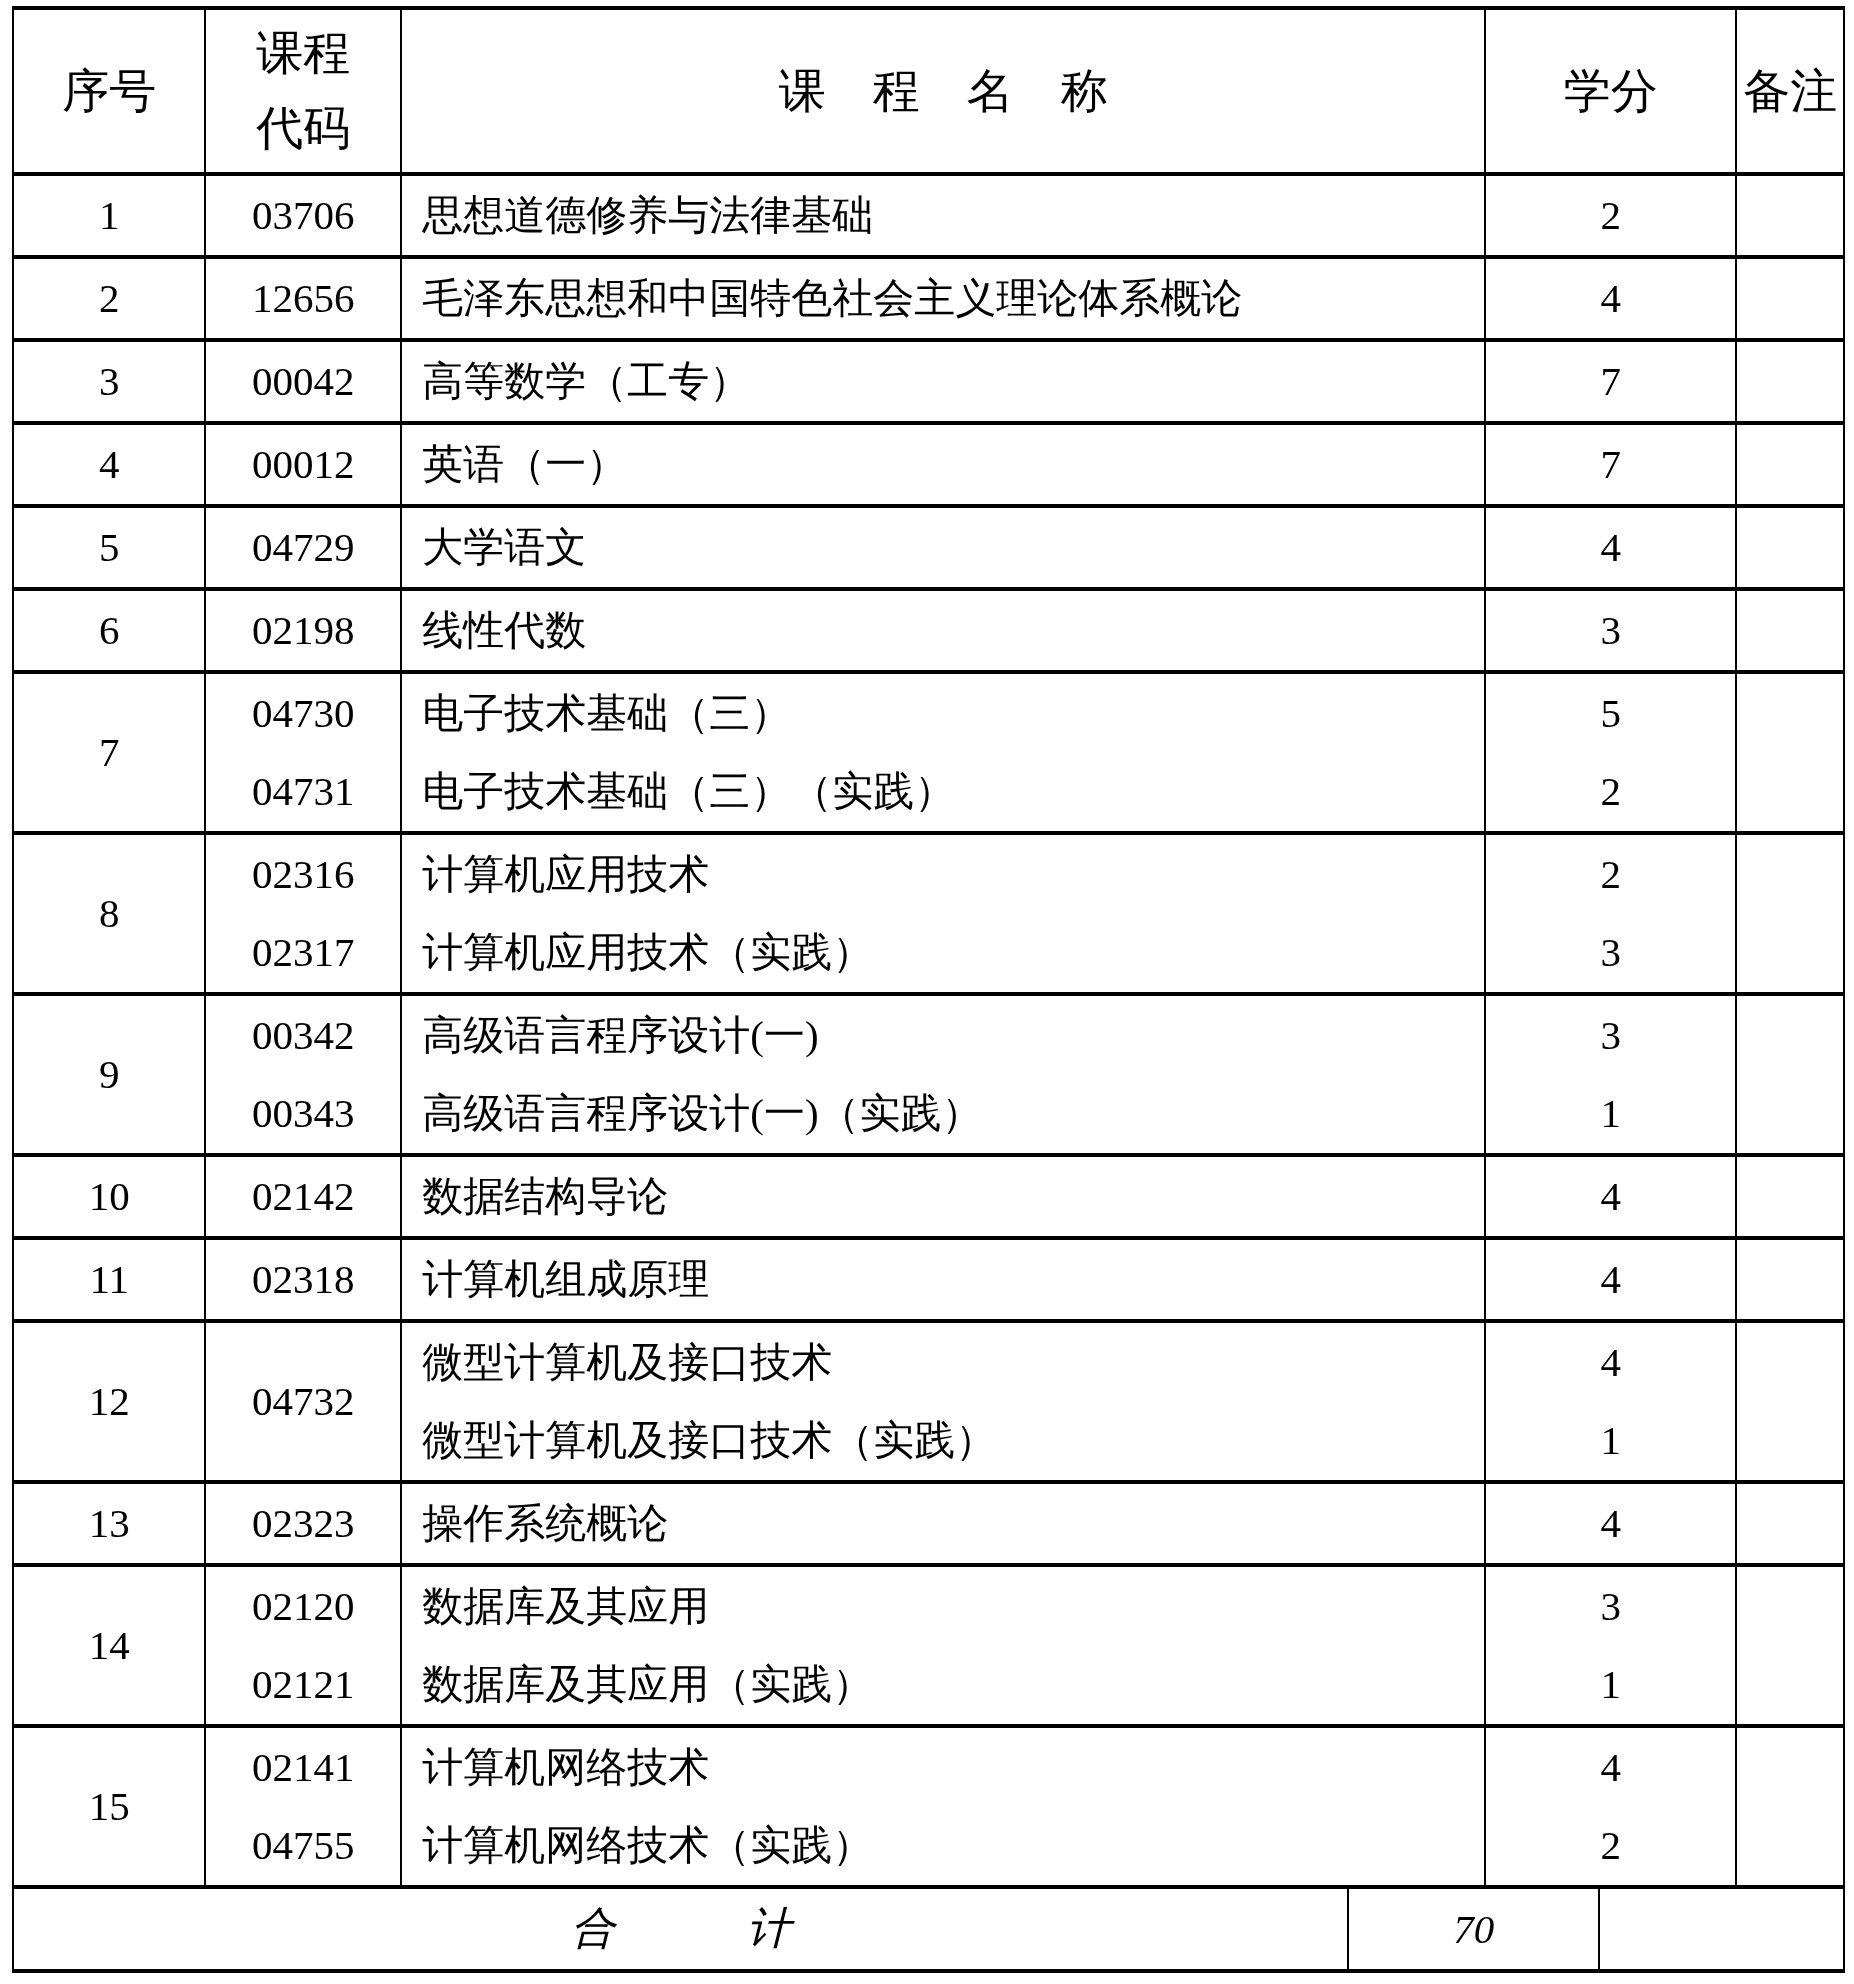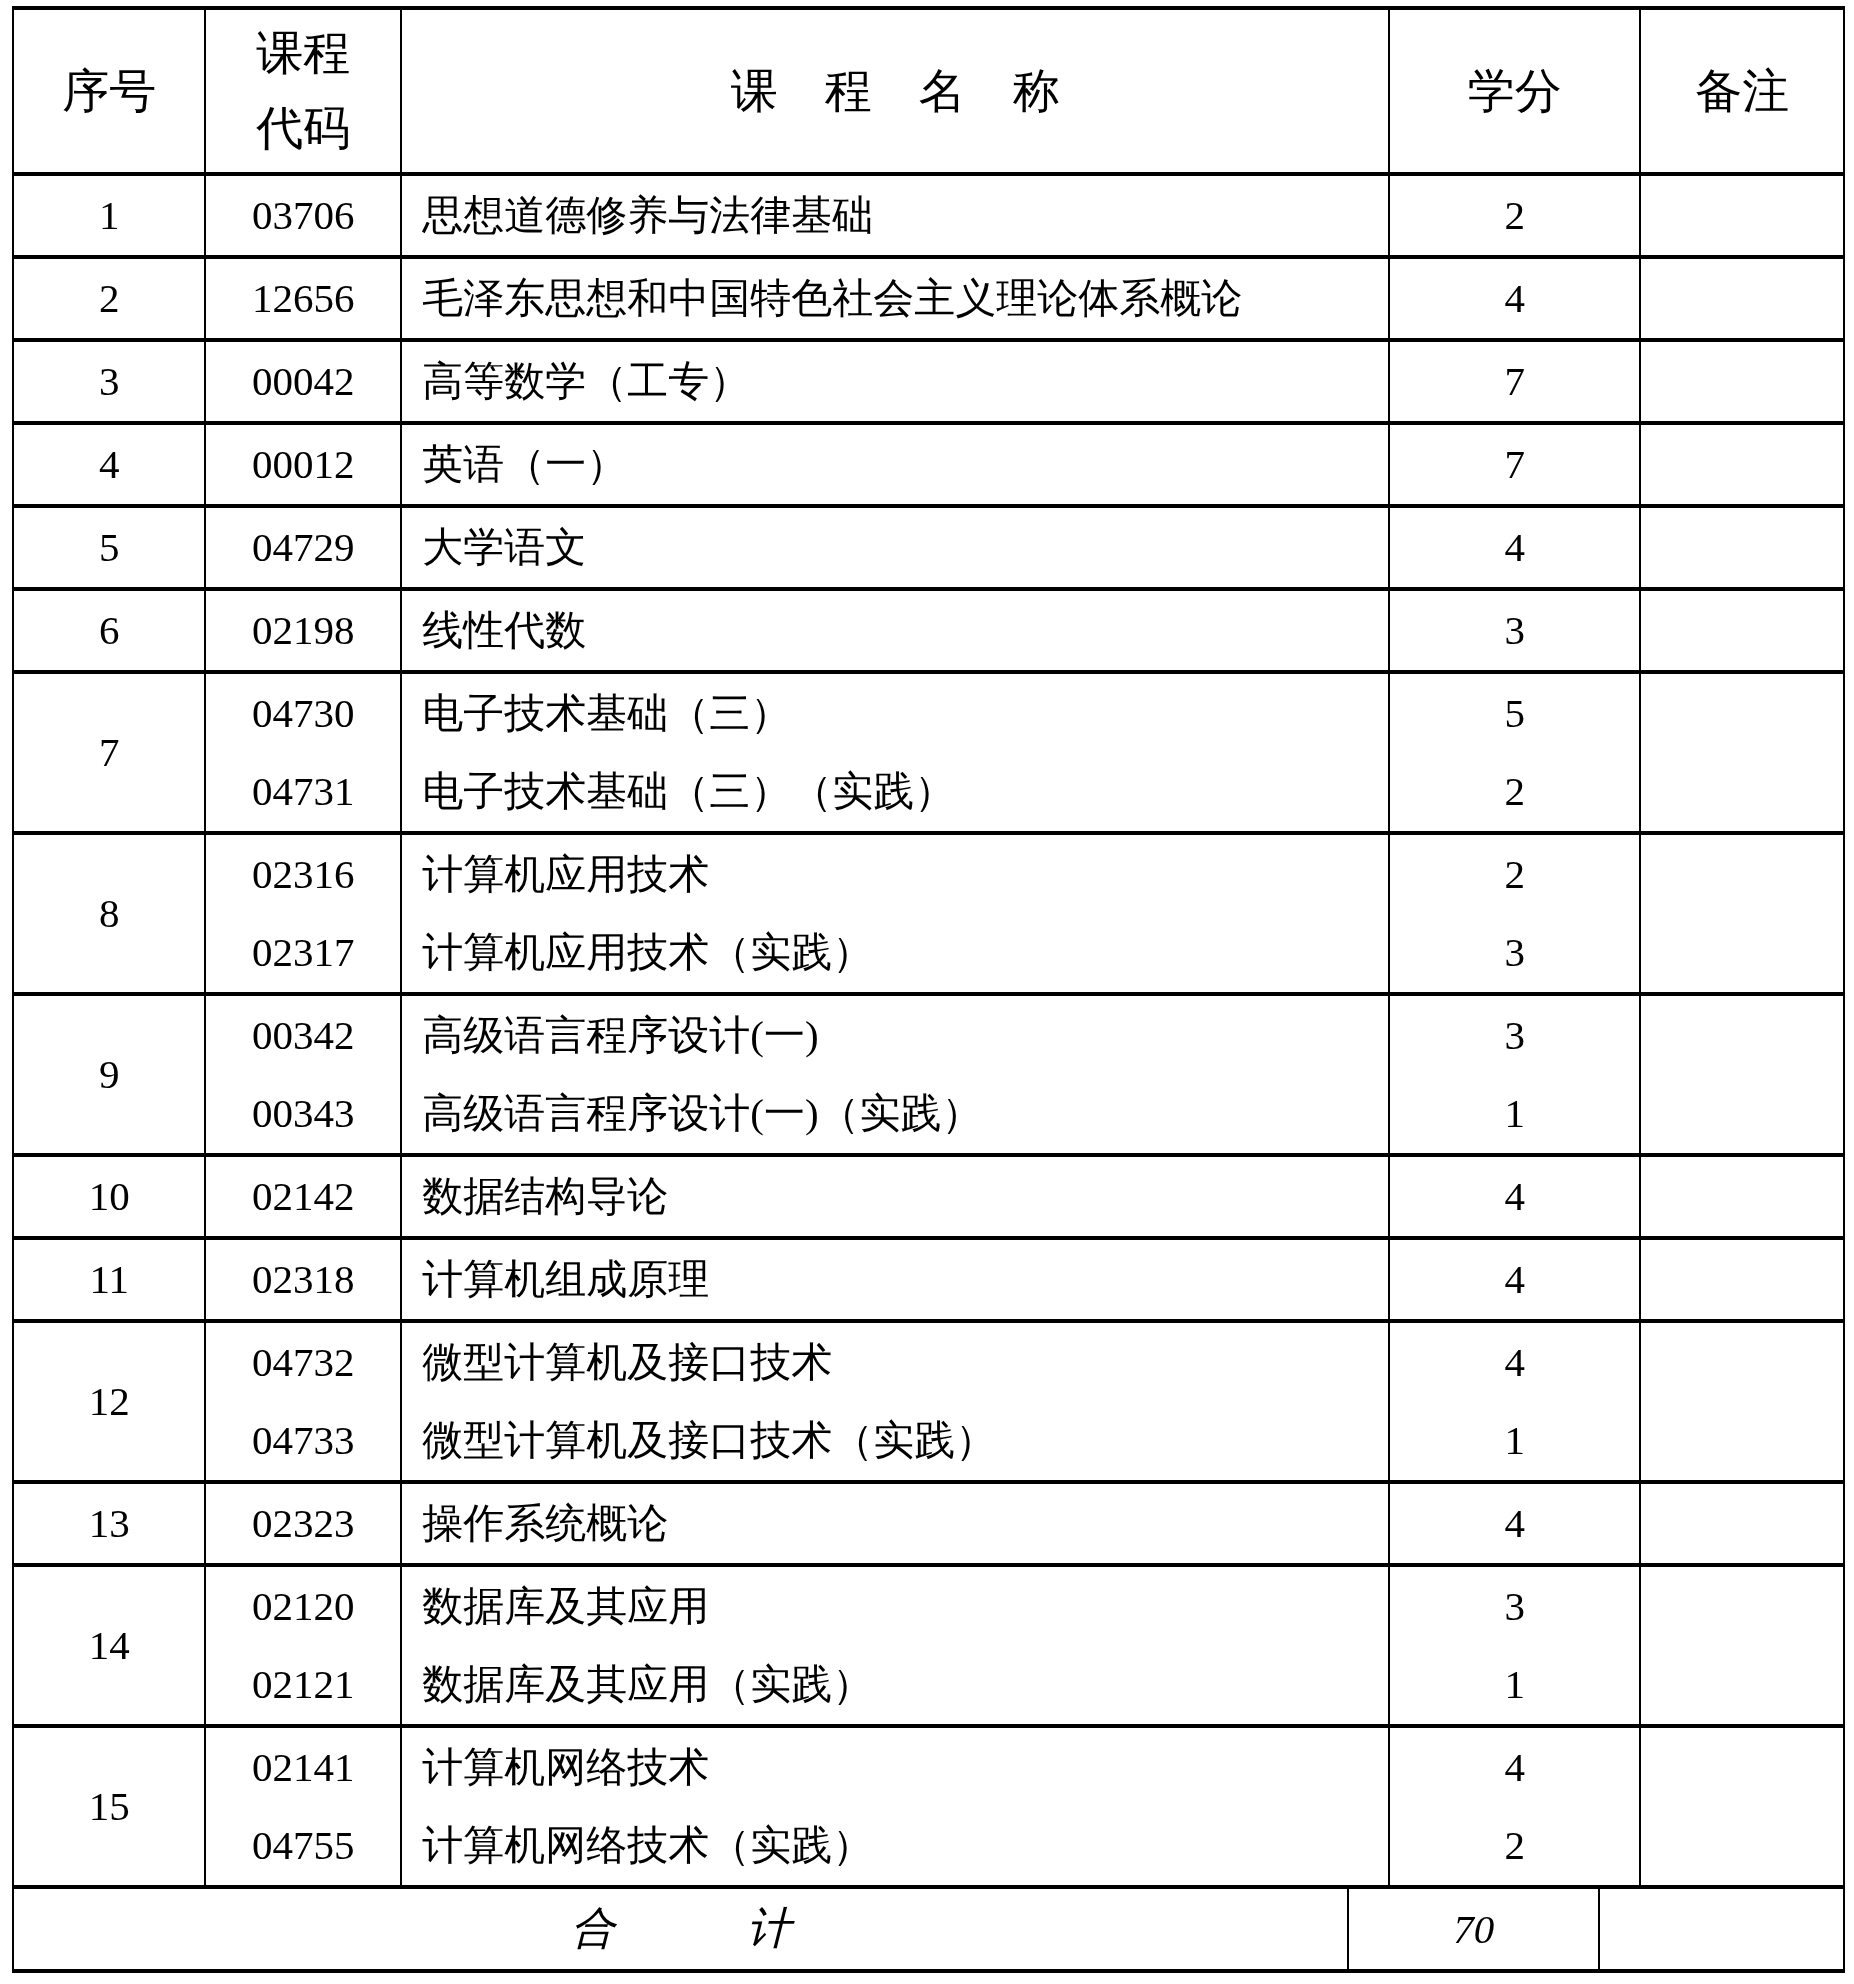--- a/index.html
+++ b/index.html
@@ -22,21 +22,21 @@
   .r-d{height:161px;}
   .r-t{height:80px;border-bottom:none;font-style:italic;}
   .cell{
     box-sizing:border-box;border-right:2.5px solid #000;
     display:flex;align-items:center;justify-content:center;
     font-size:41px;line-height:1;
   }
   .cell:last-child{border-right:none;}
   .c-no{width:192px;}
   .c-code{width:196px;}
-  .c-name{width:988px;}
+  .c-name{width:1084px;}
   .c-credit{width:251px;}
   .c-remark{flex:1;}
   .c-total{width:1335px;font-size:44px;}
   .stack{flex-direction:column;align-items:stretch;padding:0;font-family:Liberation Serif, serif;}
   .sub{flex:1;display:flex;align-items:center;justify-content:center;}
   .sub-name{justify-content:flex-start;padding-left:20px;}
   .hdr .cell{font-size:47px;}
   .wrap2{display:inline-block;width:2em;line-height:1.6;text-align:center;}
 </style>
 </head>
@@ -212,21 +212,20 @@
         </div>
         <div class="cell c-credit stack">
           <div class="sub">4</div>
         </div>
         <div class="cell c-remark"></div>
       </div>
       <div class="row r-d">
         <div class="cell c-no">12</div>
         <div class="cell c-code stack">
           <div class="sub">04732</div>
-          <div class="sub">04733</div>
         </div>
         <div class="cell c-name stack">
           <div class="sub sub-name">微型计算机及接口技术</div>
           <div class="sub sub-name">微型计算机及接口技术（实践）</div>
         </div>
         <div class="cell c-credit stack">
           <div class="sub">4</div>
           <div class="sub">1</div>
         </div>
         <div class="cell c-remark"></div>

